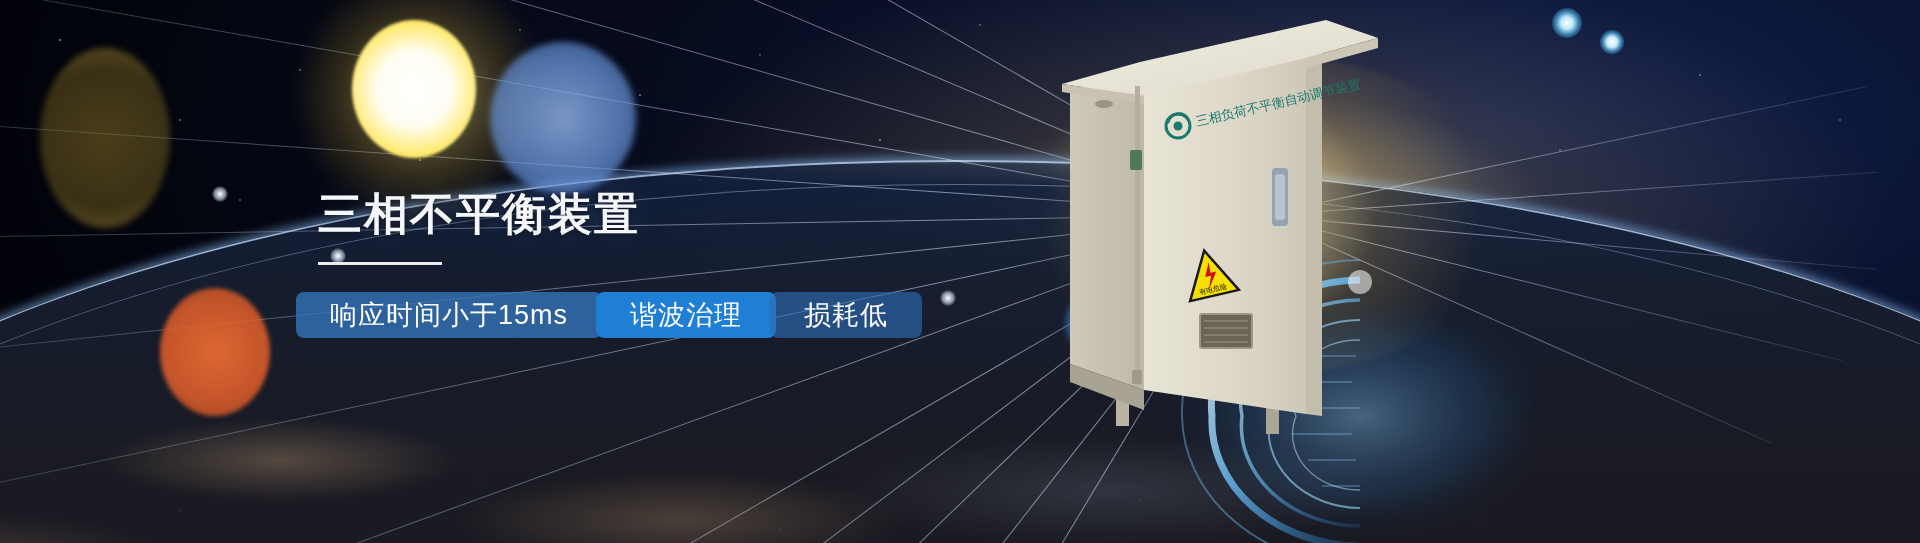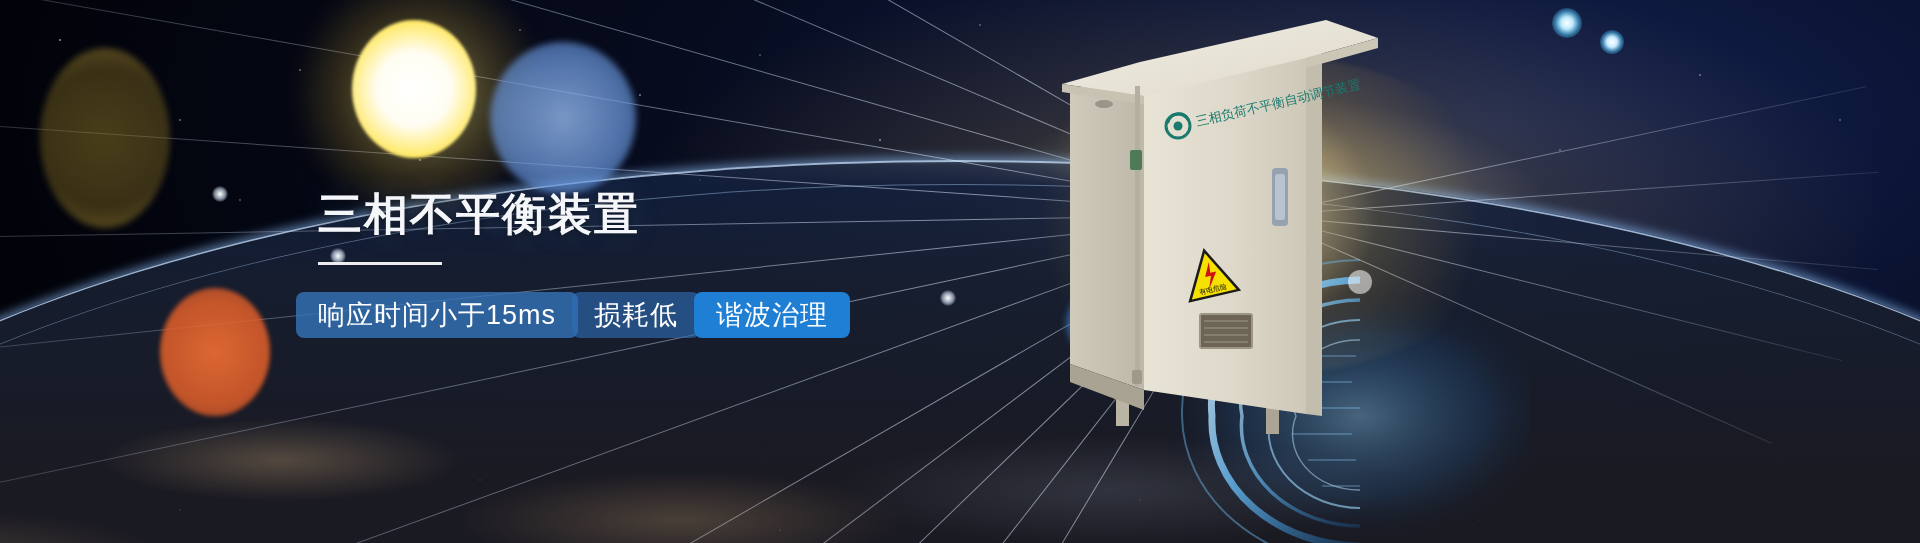--- a/index.html
+++ b/index.html
@@ -130,21 +130,21 @@
   .copy{position:absolute;left:318px;top:192px;width:780px;}
   .title{
     font-size:44px;font-weight:bold;color:#f4f6fa;letter-spacing:2px;line-height:1;
     text-shadow:0 2px 10px rgba(0,0,0,.55), 0 0 26px rgba(120,160,220,.25);
   }
   .rule{margin-top:26px;width:124px;height:3px;background:#ffffff;opacity:.92;}
   .tags{position:absolute;left:296px;top:292px;display:flex;align-items:center;}
   .tag{
     height:46px;display:flex;align-items:center;justify-content:center;
     color:#ffffff;font-size:27px;letter-spacing:1px;white-space:nowrap;
-    border-radius:8px;padding:0 22px;
+    border-radius:8px;padding:0 34px;
   }
   .tag.soft{background:rgba(54,118,188,.78);}
   .tag.solid{background:#1f7fd4;}
   .tag.soft2{background:rgba(46,110,182,.62);}
   .tag + .tag{margin-left:-6px;}
 
   
   .cabinet{position:absolute;left:1060px;top:18px;width:330px;height:420px;}
 </style>
 </head>
@@ -291,17 +291,17 @@
     </g>
   </svg>
 
   <div class="copy">
     <div class="title">三相不平衡装置</div>
     <div class="rule"></div>
   </div>
 
   <div class="tags">
     <div class="tag soft">响应时间小于15ms</div>
+    <div class="tag solid">谐波治理</div>
     <div class="tag soft2">损耗低</div>
-    <div class="tag solid">谐波治理</div>
   </div>
 
 </div>
 
 </body></html>

